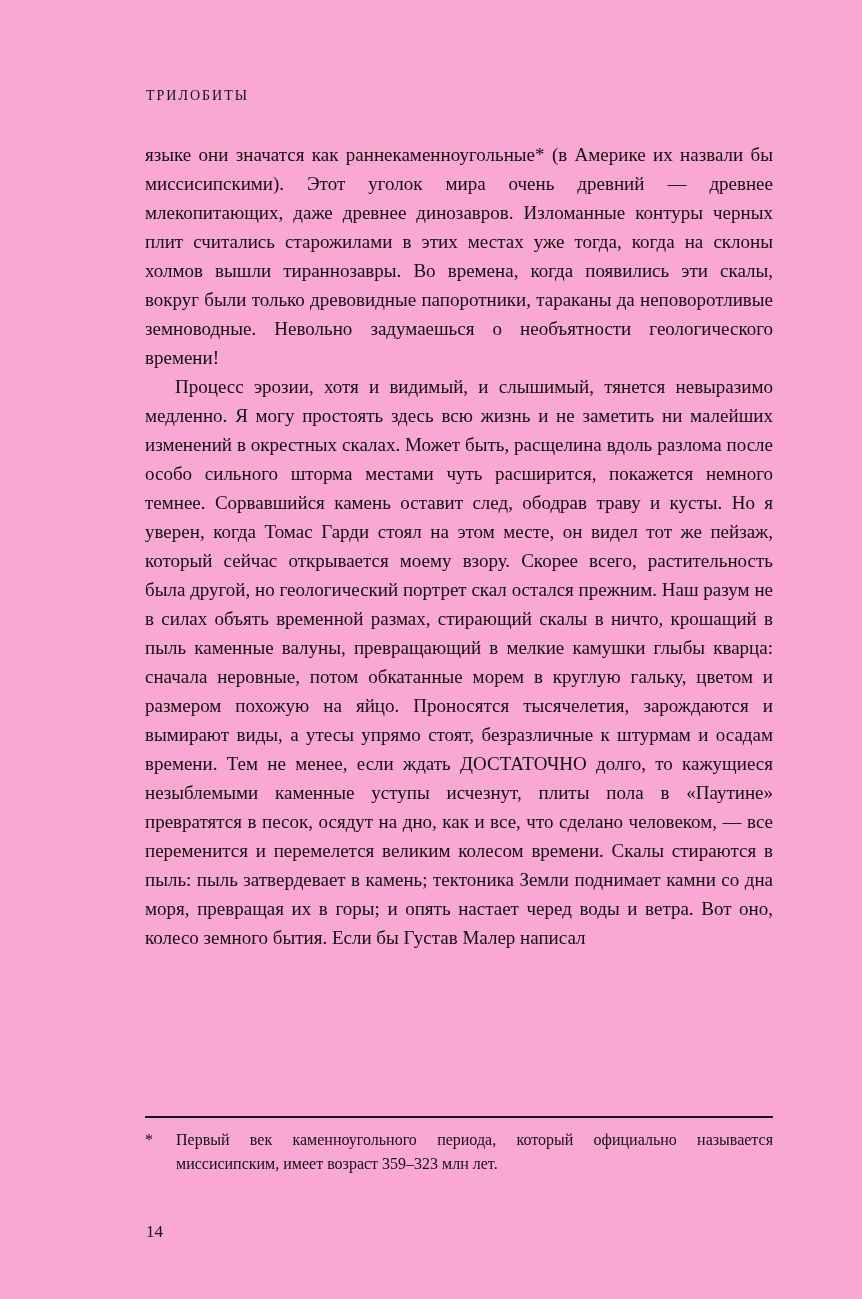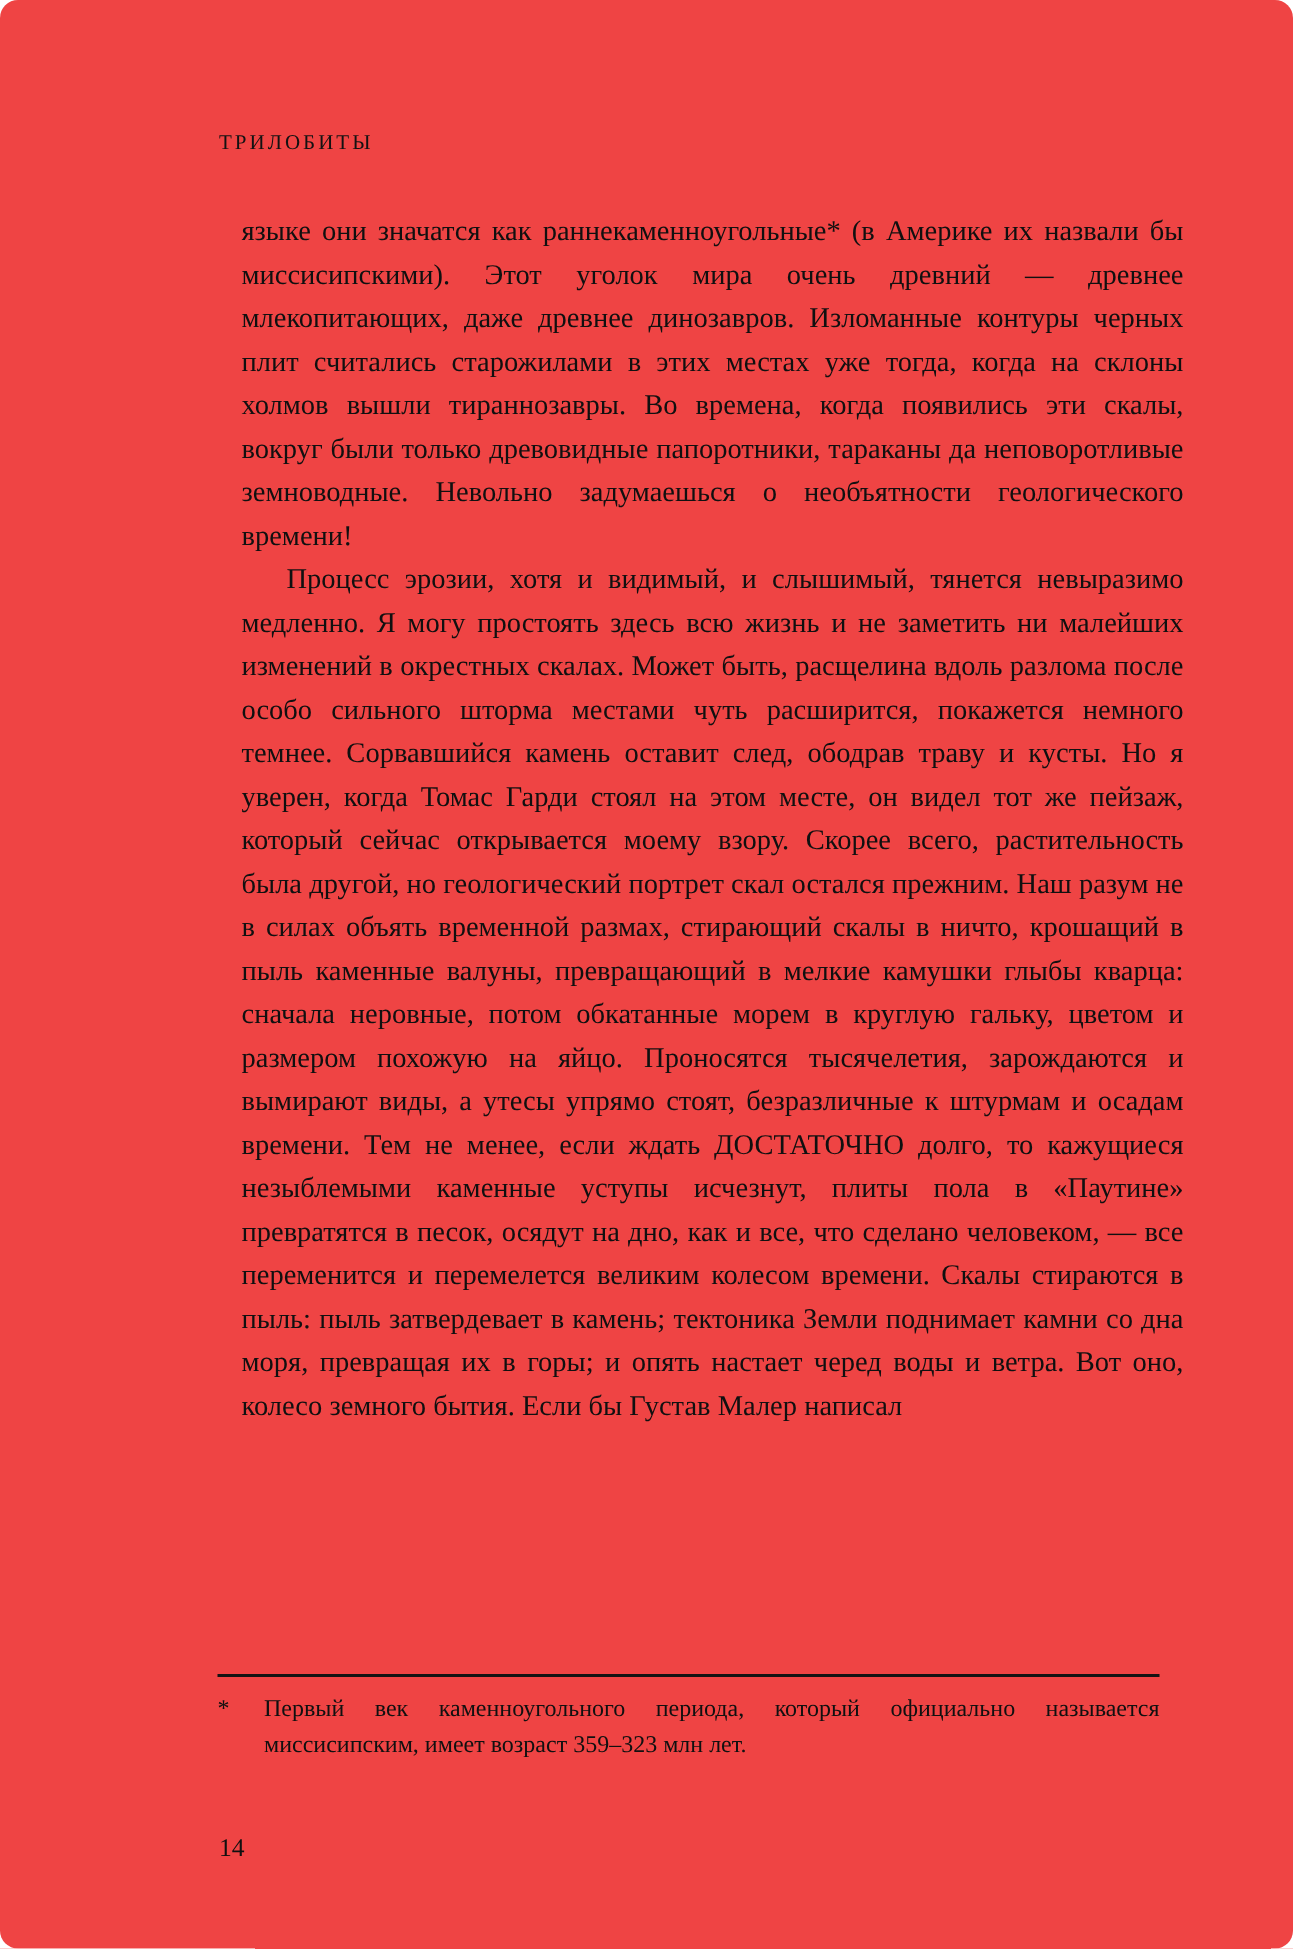--- a/index.html
+++ b/index.html
@@ -11,23 +11,22 @@
     width: 862px;
     height: 1299px;
     position: relative;
     font-family: "Liberation Serif", serif;
     color: #111111;
     -webkit-font-smoothing: antialiased;
   }
   .page {
     position: absolute;
     inset: 0;
-    background: #ef4444;
+    background: #f9a8d4;
     overflow: hidden;
-    border-radius: 12px;
   }
   .running-head {
     position: absolute;
     left: 146px;
     top: 88px;
     font-family: "Liberation Serif", serif;
     font-size: 14px;
     letter-spacing: 2px;
     color: #121212;
   }
@@ -35,21 +34,20 @@
     position: absolute;
     left: 145px;
     top: 140px;
     width: 628px;
     font-size: 19px;
     line-height: 29px;
     text-align: justify;
     color: #101010;
     max-height: 965px;
     overflow: hidden;
-    margin-left: 16px;
   }
   .text-block p {
     margin: 0;
     padding: 0;
   }
   .text-block p.indent {
     text-indent: 30px;
   }
   .footnote-rule {
     position: absolute;

